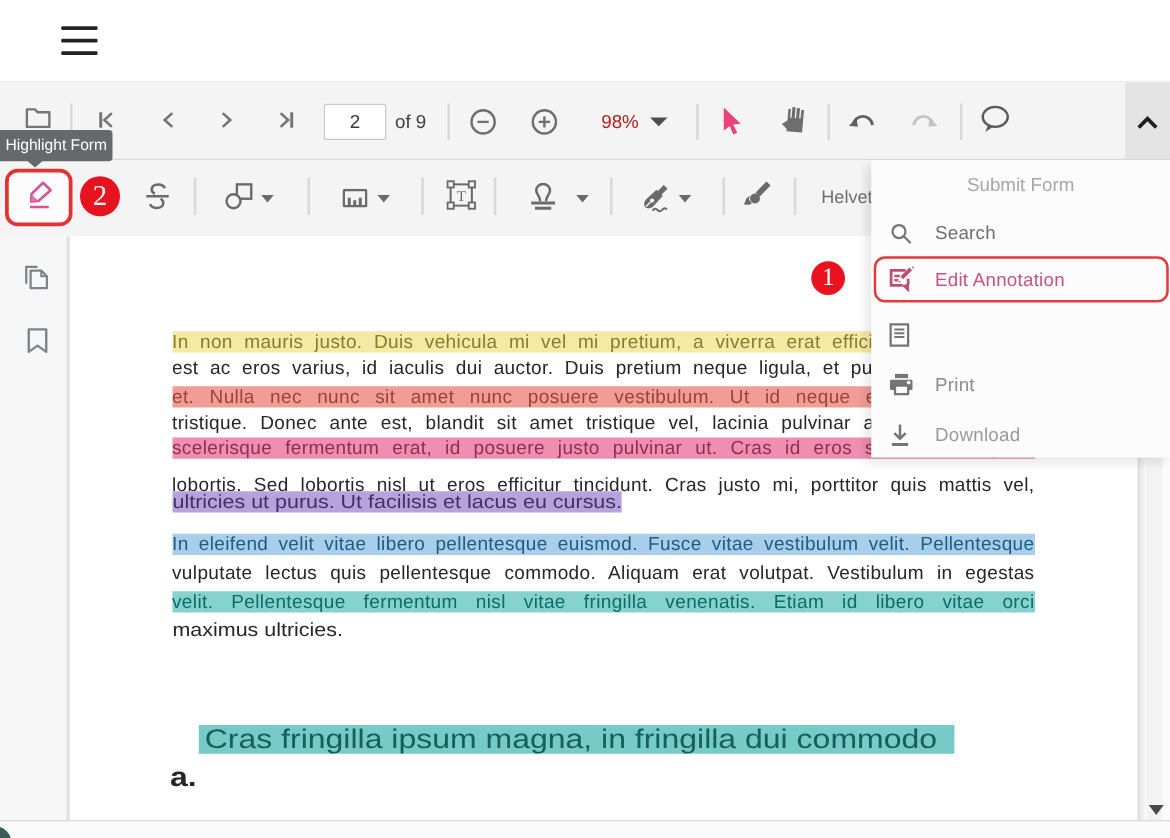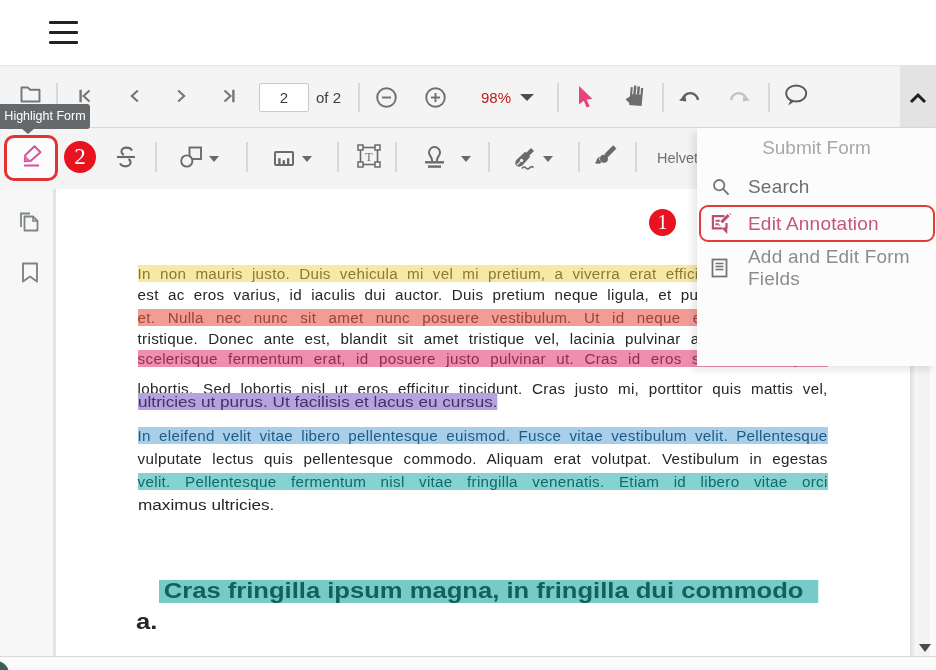--- a/index.html
+++ b/index.html
@@ -35,21 +35,21 @@
   #teallogo { position:absolute; left:-17px; top:661px; width:26px; height:26px; border-radius:50%;
     background:#3d5c59; }
   
   .dline { position:absolute; left:137.6px; width:690px; height:21.2px; line-height:21.2px;
     font-size:15.2px; color:#262626; white-space:nowrap; }
   .ib { display:inline-block; transform:scaleX(1.13); transform-origin:0 50%; line-height:17.4px; }
   .just { text-align:justify; text-align-last:justify; white-space:normal; letter-spacing:0.3px; }
   
   #panel { position:absolute; left:697px; top:128px; width:239px; height:238px; background:#fcfcfc;
     box-shadow:-4px 4px 8px rgba(0,0,0,0.10); }
-  .mi { position:absolute; left:0; width:239px; height:40px; color:#8c8c8c; font-size:19px; }
+  .mi { position:absolute; left:0; width:239px; height:40px; color:#8c8c8c; font-size:15px; }
   .mi .txt { position:absolute; left:51px; top:50%; transform:translateY(-50%); letter-spacing:0.2px; }
   .mi svg { position:absolute; left:14px; top:50%; transform:translateY(-50%); }
   
   #tooltip { position:absolute; left:0; top:104px; width:90px; height:24.5px; background:#65696b;
     color:#fff; font-size:12.5px; text-align:center; line-height:24px; border-radius:0 3px 3px 0; z-index:30;}
   #tooltip:after { content:""; position:absolute; left:21px; top:24px; border-left:7px solid transparent;
     border-right:7px solid transparent; border-top:6px solid #65696b; }
   
   #focusbox { position:absolute; left:4px; top:135px; width:54px; height:46px; border:3px solid #e23333;
     border-radius:10px; background:#fcfcfc; z-index:20; }
@@ -79,21 +79,21 @@
       <path d="M8.8 1.5 L2.8 7 L8.8 12.5" fill="none" stroke="#757575" stroke-width="2.1"></path>
     </svg>
   <svg class="abs" style="left:176px;top:23px" width="11" height="14" viewBox="0 0 11 14">
       <path d="M2.2 1.5 L8.2 7 L2.2 12.5" fill="none" stroke="#757575" stroke-width="2.1"></path>
     </svg>
   <svg class="abs" style="left:222px;top:23px" width="13" height="14" viewBox="0 0 13 14">
       <path d="M2.5 1.5 L8.5 7 L2.5 12.5" fill="none" stroke="#757575" stroke-width="2.1"></path>
       <line x1="11.4" y1="0.8" x2="11.4" y2="13.2" stroke="#757575" stroke-width="2.4"></line>
     </svg>
   <div class="abs" style="left:259px;top:16.5px;width:50px;height:29px;background:#fff;border:1px solid #c9c9c9;border-radius:2px;text-align:center;line-height:27px;font-size:15px;color:#3a3a3a">2</div>
-  <div class="abs" style="left:316px;top:23px;font-size:15px;color:#3f3f3f">of 2</div>
+  <div class="abs" style="left:316px;top:23px;font-size:15px;color:#3f3f3f">of 9</div>
   <div class="vsep r2sep" style="left:358px"></div>
   <svg class="abs" style="left:376px;top:20.5px" width="21" height="21" viewBox="0 0 21 21">
       <circle cx="10.5" cy="10.5" r="9.3" fill="none" stroke="#6f6f6f" stroke-width="1.9"></circle>
       <line x1="6" y1="10.5" x2="15" y2="10.5" stroke="#6f6f6f" stroke-width="1.9"></line>
     </svg>
   <svg class="abs" style="left:424.5px;top:20.5px" width="21" height="21" viewBox="0 0 21 21">
       <circle cx="10.5" cy="10.5" r="9.3" fill="none" stroke="#6f6f6f" stroke-width="1.9"></circle>
       <line x1="6" y1="10.5" x2="15" y2="10.5" stroke="#6f6f6f" stroke-width="1.9"></line>
       <line x1="10.5" y1="6" x2="10.5" y2="15" stroke="#6f6f6f" stroke-width="1.9"></line>
     </svg>
@@ -207,21 +207,21 @@
 <div class="dline just" style="top:327.7px"><span>tristique. Donec ante est, blandit sit amet tristique vel, lacinia pulvinar arcu. Pellentesque</span></div>
 <div class="dline just" style="top:348.3px"><span style="background:#ef8fb0;color:#8f2d55">scelerisque fermentum erat, id posuere justo pulvinar ut. Cras id eros sed enim aliquam</span></div>
 <div class="dline just" style="top:378px"><span>lobortis. Sed lobortis nisl ut eros efficitur tincidunt. Cras justo mi, porttitor quis mattis vel,</span></div>
 <div class="dline" style="top:390.6px"><span class="ib" style="background:#b6a3de;color:#433064">ultricies ut purus. Ut facilisis et lacus eu cursus.</span></div>
 
 <div class="dline just" style="top:425.3px;height:22.8px;line-height:22.8px"><span style="background:#a8cee9;color:#1e5c86">In eleifend velit vitae libero pellentesque euismod. Fusce vitae vestibulum velit. Pellentesque</span></div>
 <div class="dline just" style="top:447.9px;height:22.8px;line-height:22.8px"><span>vulputate lectus quis pellentesque commodo. Aliquam erat volutpat. Vestibulum in egestas</span></div>
 <div class="dline just" style="top:470.8px;height:22.8px;line-height:22.8px"><span style="background:#85d2d0;color:#0f6b68">velit. Pellentesque fermentum nisl vitae fringilla venenatis. Etiam id libero vitae orci</span></div>
 <div class="dline" style="top:493.8px;height:22.8px;line-height:22.8px"><span class="ib">maximus ultricies.</span></div>
 
-<div class="dline" style="top:576px;height:30px;line-height:30px;font-size:21.5px;font-weight:bold;left:159px;width:700px"><span class="ib" style="transform:scaleX(1.19);line-height:23px;background:#76cbc9;color:#14605c;padding:0 12px 0 4px">Cras fringilla ipsum magna, in fringilla dui commodo</span></div>
+<div class="dline" style="top:576px;height:30px;line-height:30px;font-size:21.5px;font-weight:normal;left:159px;width:700px"><span class="ib" style="transform:scaleX(1.19);line-height:23px;background:#76cbc9;color:#14605c;padding:0 12px 0 4px">Cras fringilla ipsum magna, in fringilla dui commodo</span></div>
 <div class="dline" style="top:607px;height:30px;line-height:30px;font-size:21.5px;font-weight:bold;left:136.4px"><span class="ib" style="transform:scaleX(1.19);line-height:23px">a.</span></div>
 
 <div id="panel">
   <div class="mi" style="top:0px;color:#a8a8a8">
       <span style="position:absolute;left:50%;top:50%;transform:translate(-50%,-50%)">Submit Form</span>
     </div>
   <div class="mi" style="top:75.5px;color:#c75380">
     <svg width="21" height="23" viewBox="0 0 21 23">
         <path d="M13.5 3.7 H1.9 V15.8 H11.2 M15.5 10.5 V15.2" fill="none" stroke="#bf4d72" stroke-width="2.2"></path>
         <path d="M10.6 15.8 L16.3 21.5 V14 Z" fill="#bf4d72"></path>
@@ -240,21 +240,36 @@
       </svg>
     <span class="txt">Search</span>
   </div>
   <div class="mi" style="top:119.5px">
     <svg width="18" height="20" viewBox="0 0 18 20">
         <rect x="1.5" y="1.5" width="14" height="17" fill="none" stroke="#757575" stroke-width="1.8"></rect>
         <line x1="4.5" y1="5.5" x2="12.5" y2="5.5" stroke="#757575" stroke-width="1.6"></line>
         <line x1="4.5" y1="8.5" x2="12.5" y2="8.5" stroke="#757575" stroke-width="1.6"></line>
         <line x1="4.5" y1="11.5" x2="12.5" y2="11.5" stroke="#757575" stroke-width="1.6"></line>
       </svg>
-    <span class="txt">Add and Edit Form Fields</span>
+  </div>
+  <div class="mi" style="top:159.5px">
+    <svg width="20" height="19" viewBox="0 0 20 19">
+        <rect x="5" y="0.6" width="10.5" height="3.4" fill="#757575"></rect>
+        <rect x="1" y="5.2" width="18" height="8.3" rx="1" fill="#757575"></rect>
+        <circle cx="15.9" cy="7.5" r="1.5" fill="#fcfcfc"></circle>
+        <rect x="5" y="10" width="10.5" height="6.8" fill="#fcfcfc" stroke="#757575" stroke-width="1.8"></rect>
+      </svg>
+    <span class="txt">Print</span>
+  </div>
+  <div class="mi" style="top:199.5px;color:#9a9a9a">
+    <svg width="18" height="19" viewBox="0 0 18 19">
+        <path d="M9 1 V12 M4.5 8 L9 12.5 L13.5 8" fill="none" stroke="#757575" stroke-width="2"></path>
+        <line x1="2.5" y1="17" x2="15.5" y2="17" stroke="#757575" stroke-width="2.4"></line>
+      </svg>
+    <span class="txt">Download</span>
   </div>
   <div id="redrect" style="position:absolute;left:1.5px;top:77px;width:236px;height:37px;border:2.5px solid #e13b3b;border-radius:9px"></div>
 </div>
 
 <div id="tooltip">Highlight Form</div>
 <div id="focusbox">
   <svg style="position:absolute;left:12px;top:6px" width="28" height="25" viewBox="0 0 28 25">
       <path d="M15.5 2.2 L21.5 8.2 L11.8 16.8 L5.8 17.2 L6.2 11.2 Z" fill="none" stroke="#d8509a" stroke-width="2" stroke-linejoin="round"></path>
       <path d="M6.4 11.6 L11.3 16.4 L6 16.9 Z" fill="#e673ae"></path>
       <line x1="5" y1="21.5" x2="20" y2="21.5" stroke="#d8509a" stroke-width="2"></line>

